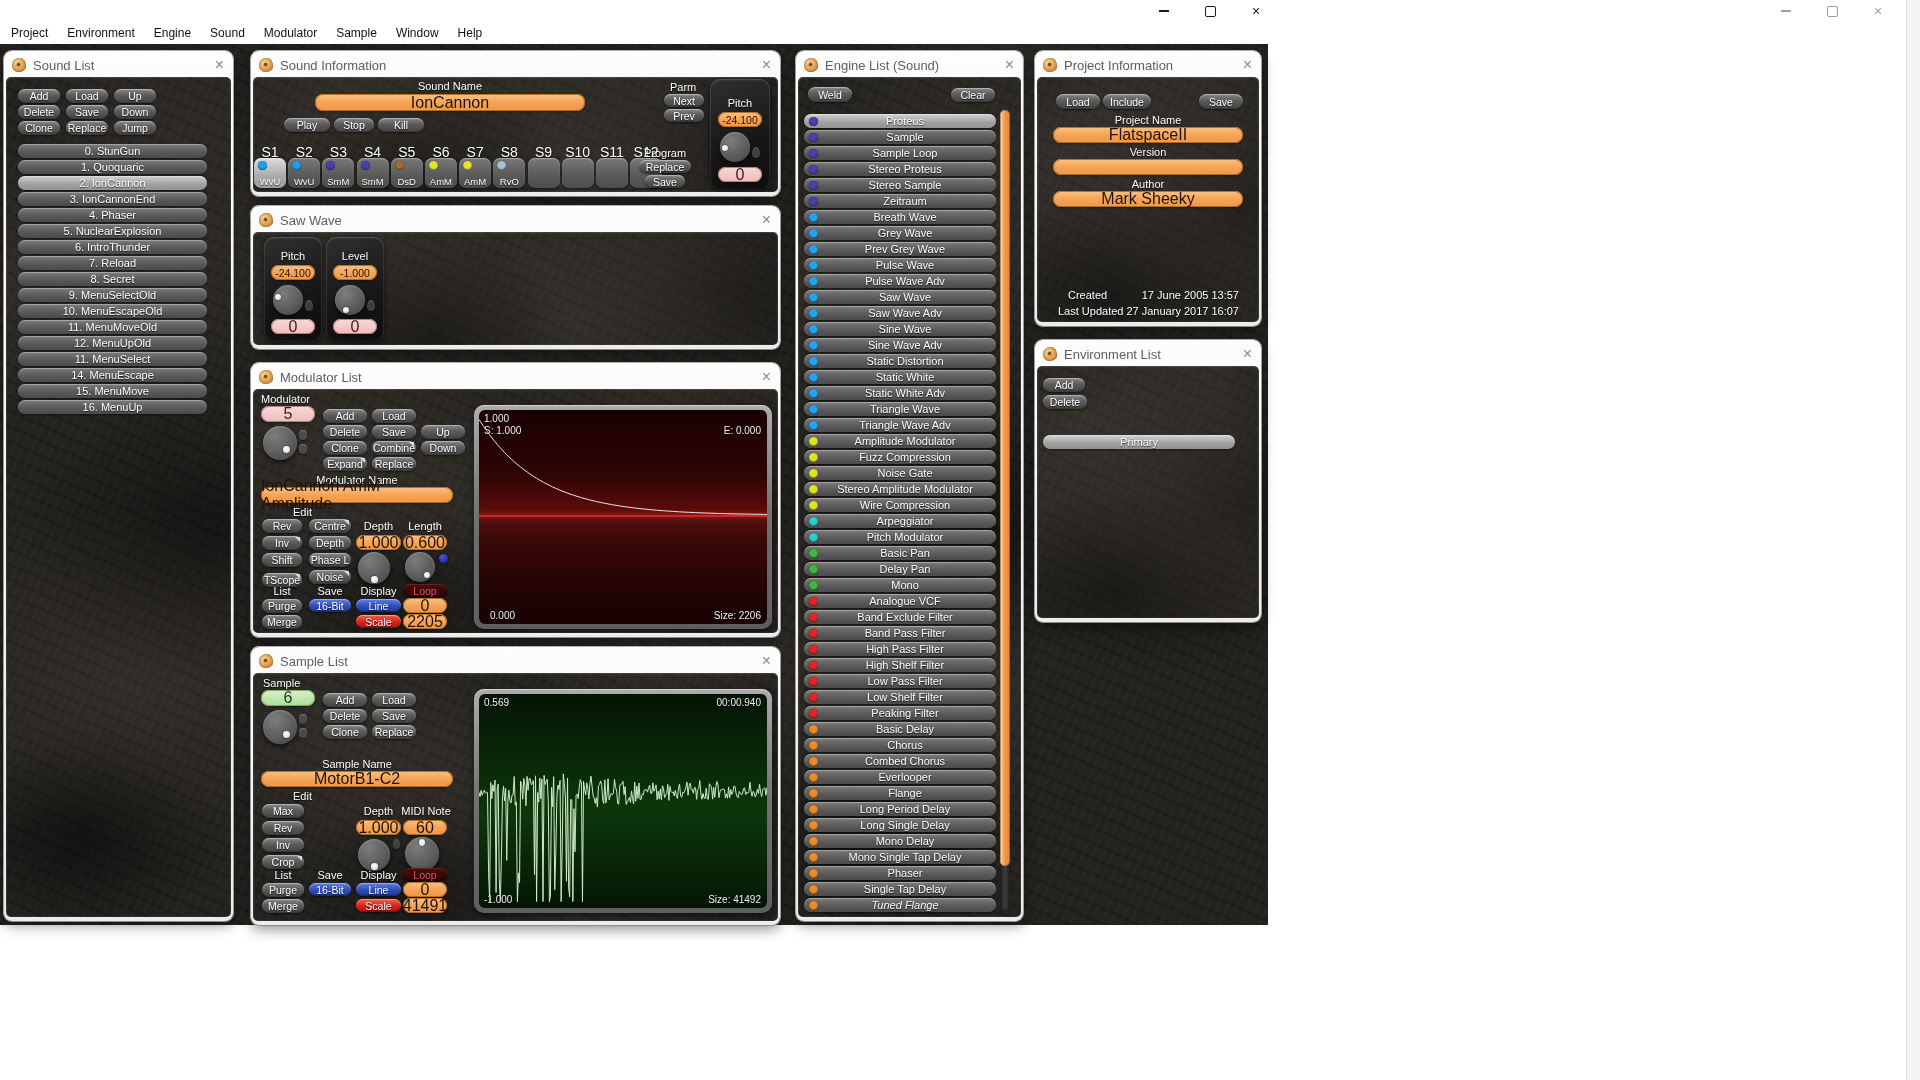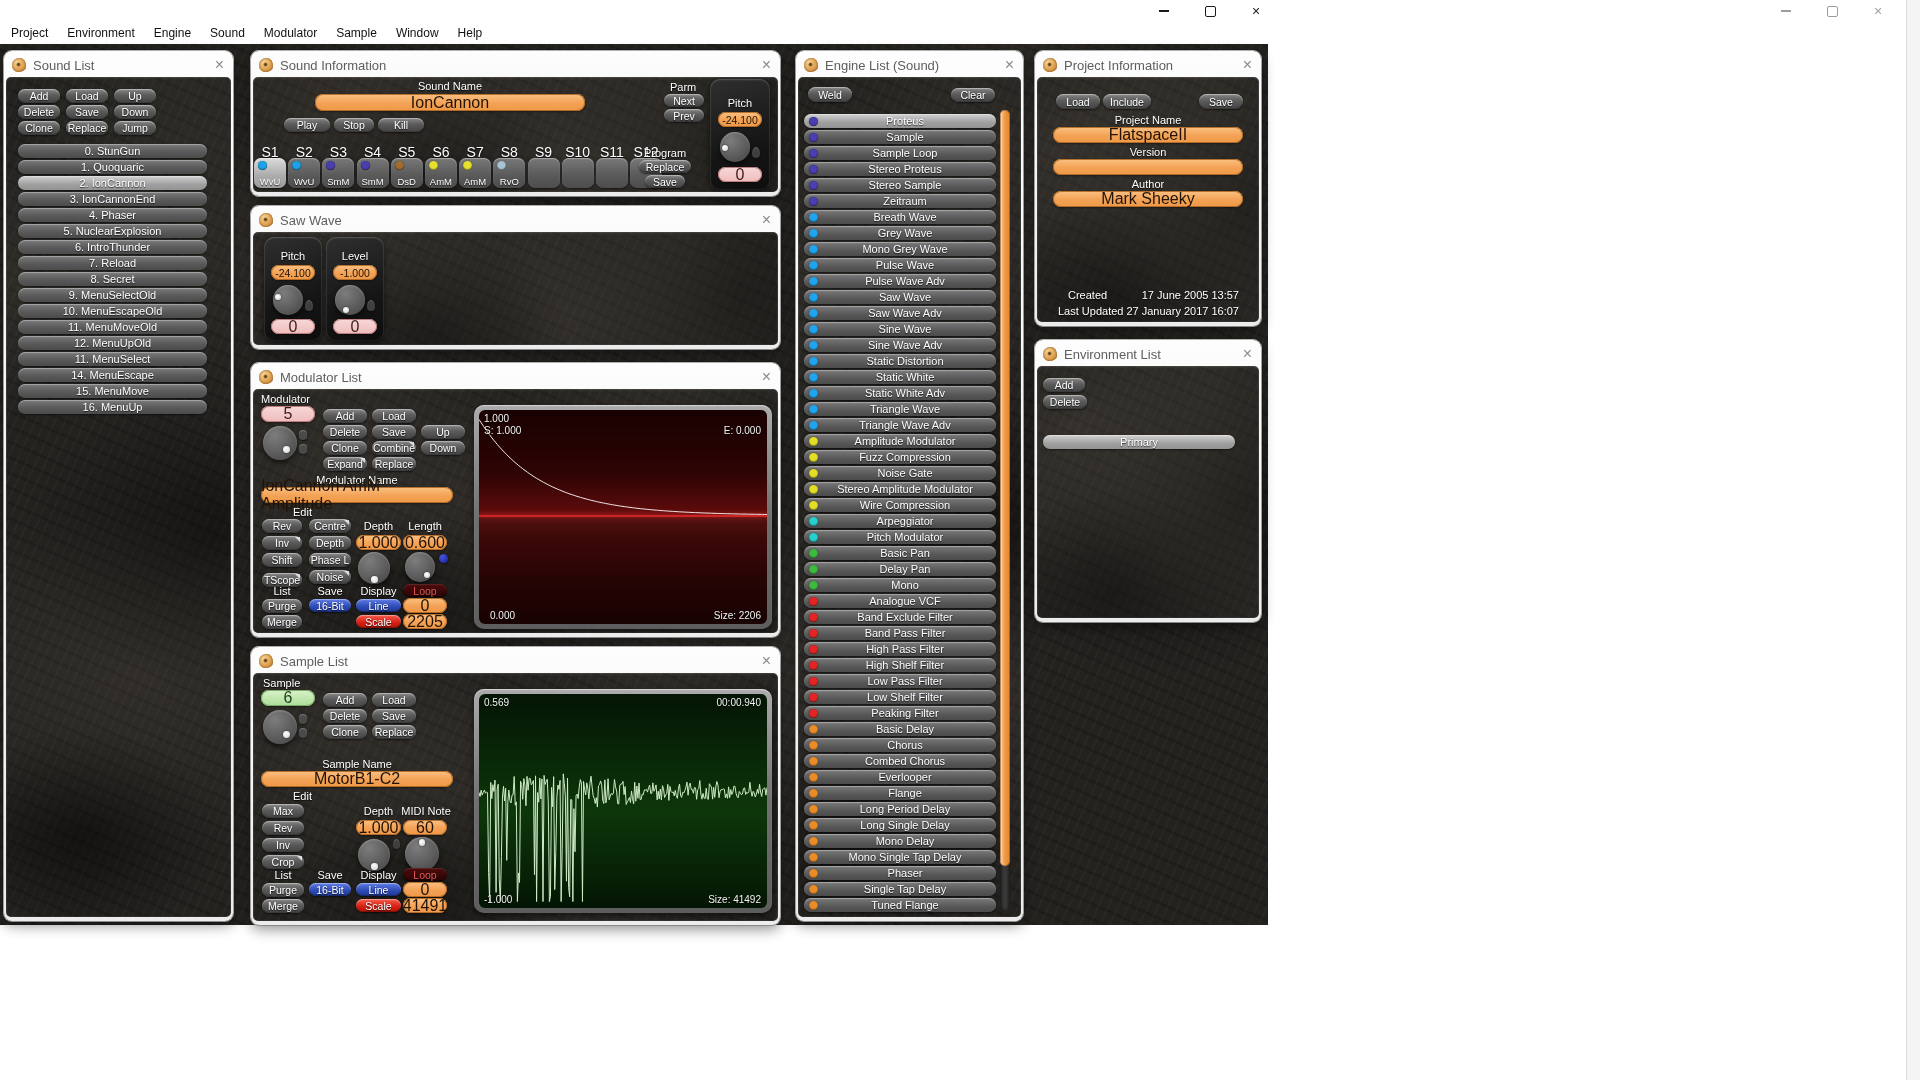--- a/index.html
+++ b/index.html
@@ -545,21 +545,21 @@
           <div class="litem" style="padding-left: 10px; --dot: #22a5ef;">
             <span class="dot"></span>
             <span>Breath Wave</span>
           </div>
           <div class="litem" style="padding-left: 10px; --dot: #22a5ef;">
             <span class="dot"></span>
             <span>Grey Wave</span>
           </div>
           <div class="litem" style="padding-left: 10px; --dot: #22a5ef;">
             <span class="dot"></span>
-            <span>Mono Grey Wave</span>
+            <span>Prev Grey Wave</span>
           </div>
           <div class="litem" style="padding-left: 10px; --dot: #22a5ef;">
             <span class="dot"></span>
             <span>Pulse Wave</span>
           </div>
           <div class="litem" style="padding-left: 10px; --dot: #22a5ef;">
             <span class="dot"></span>
             <span>Pulse Wave Adv</span>
           </div>
           <div class="litem" style="padding-left: 10px; --dot: #22a5ef;">
@@ -707,21 +707,21 @@
             <span>Mono Single Tap Delay</span>
           </div>
           <div class="litem" style="padding-left: 10px; --dot: #ec8c28;">
             <span class="dot"></span>
             <span>Phaser</span>
           </div>
           <div class="litem" style="padding-left: 10px; --dot: #ec8c28;">
             <span class="dot"></span>
             <span>Single Tap Delay</span>
           </div>
-          <div class="litem" style="padding-left: 10px; --dot: #ec8c28;">
+          <div class="litem" style="padding-left: 10px; font-style: italic; --dot: #ec8c28;">
             <span class="dot"></span>
             <span>Tuned Flange</span>
           </div>
         </div>
       <div class="sbtrack" style="left:202px;top:33px;width:10px;height:800px;">
         <div class="sbthumb" style="height:756px;"></div>
       </div>
     </div>
   </div>
 

